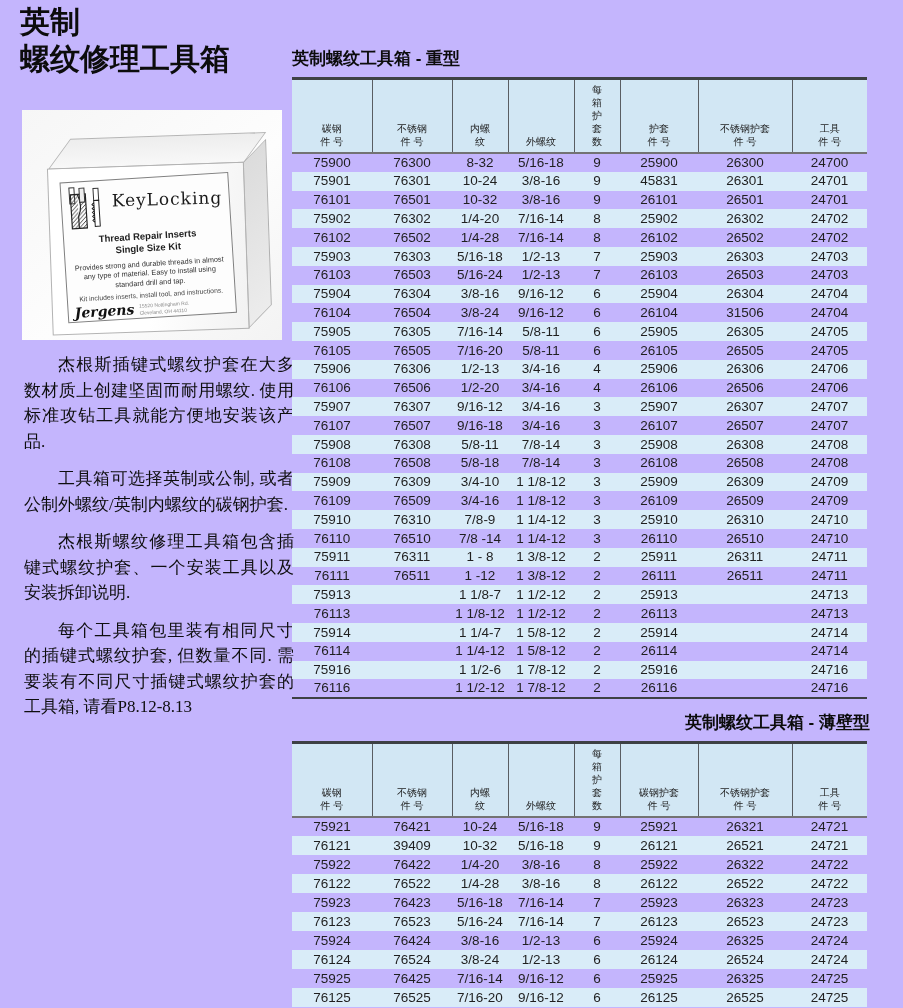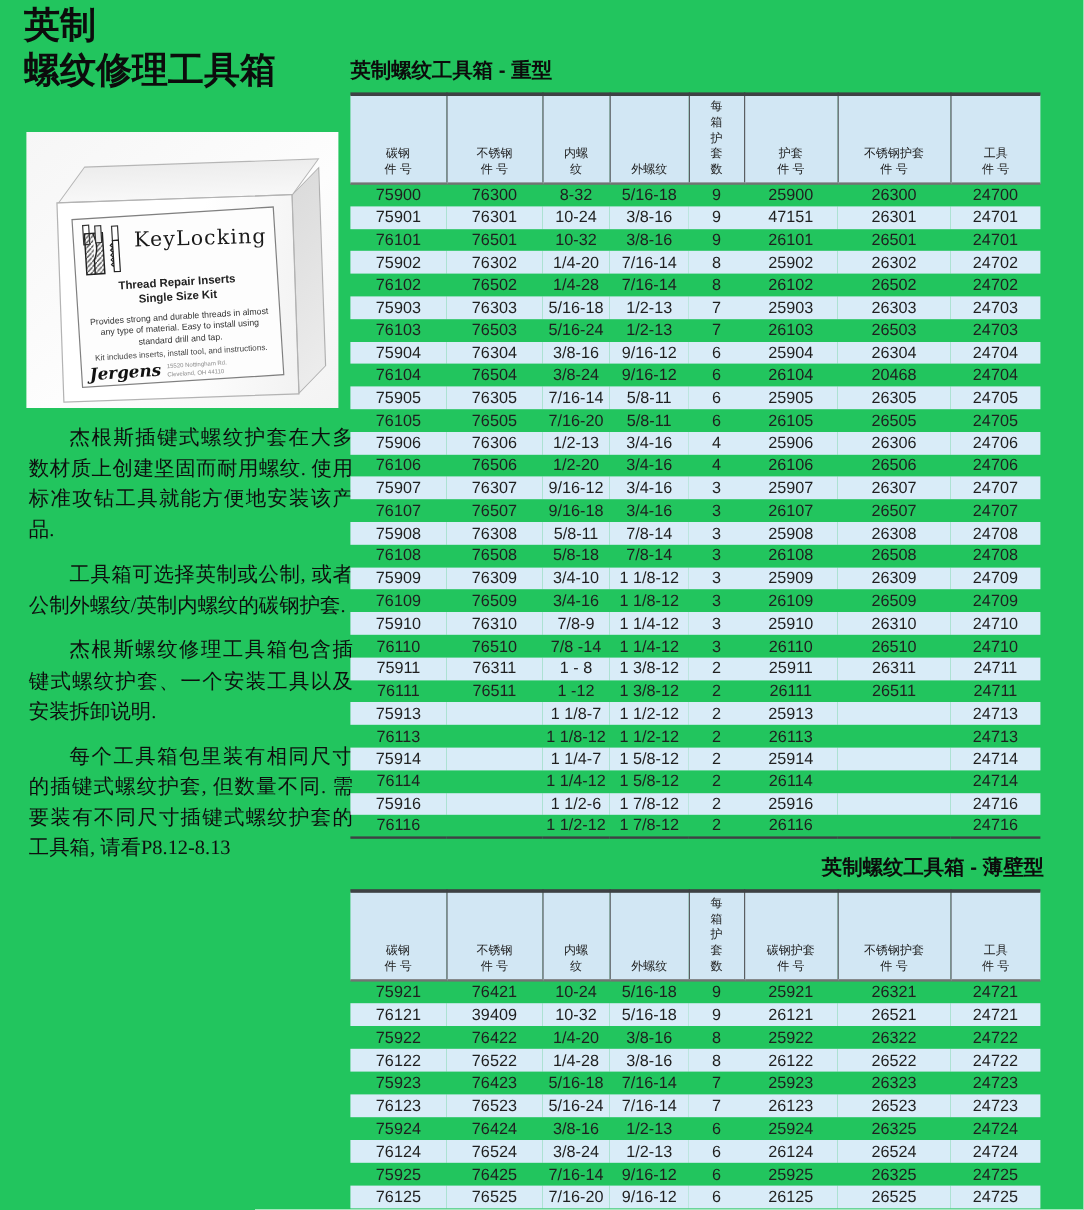--- a/index.html
+++ b/index.html
@@ -1,18 +1,18 @@
 <!DOCTYPE html>
 <html><head>
 <meta charset="utf-8">
 <style>
   * { box-sizing: border-box; }
   html,body { margin:0; padding:0; background:#fff; }
   .page {
-    position:relative; width:903px; height:1008px; background:#22c55e;
+    position:relative; width:903px; height:1008px; background:#c4b5fd;
     font-family:"Liberation Sans", sans-serif; overflow:hidden; color:#111;
   }
 
   
   .page-title { position:absolute; left:20px; top:4px; width:270px;
     font-size:30px; font-weight:700; line-height:1.22; color:#0c0c0c; }
 
   .photo { position:absolute; left:22px; top:110px; width:260px; height:230px;
     background:linear-gradient(140deg,#f6f6f6 0%,#fdfdfd 55%,#f3f3f3 100%); }
   .box-wrap { position:absolute; left:8px; top:10px; width:244px; height:212px;
@@ -178,21 +178,21 @@
             <td>25900</td>
             <td>26300</td>
             <td>24700</td>
           </tr>
           <tr>
             <td>75901</td>
             <td>76301</td>
             <td>10-24</td>
             <td>3/8-16</td>
             <td>9</td>
-            <td>47151</td>
+            <td>45831</td>
             <td>26301</td>
             <td>24701</td>
           </tr>
           <tr>
             <td>76101</td>
             <td>76501</td>
             <td>10-32</td>
             <td>3/8-16</td>
             <td>9</td>
             <td>26101</td>
@@ -249,21 +249,21 @@
             <td>26304</td>
             <td>24704</td>
           </tr>
           <tr>
             <td>76104</td>
             <td>76504</td>
             <td>3/8-24</td>
             <td>9/16-12</td>
             <td>6</td>
             <td>26104</td>
-            <td>20468</td>
+            <td>31506</td>
             <td>24704</td>
           </tr>
           <tr>
             <td>75905</td>
             <td>76305</td>
             <td>7/16-14</td>
             <td>5/8-11</td>
             <td>6</td>
             <td>25905</td>
             <td>26305</td>

